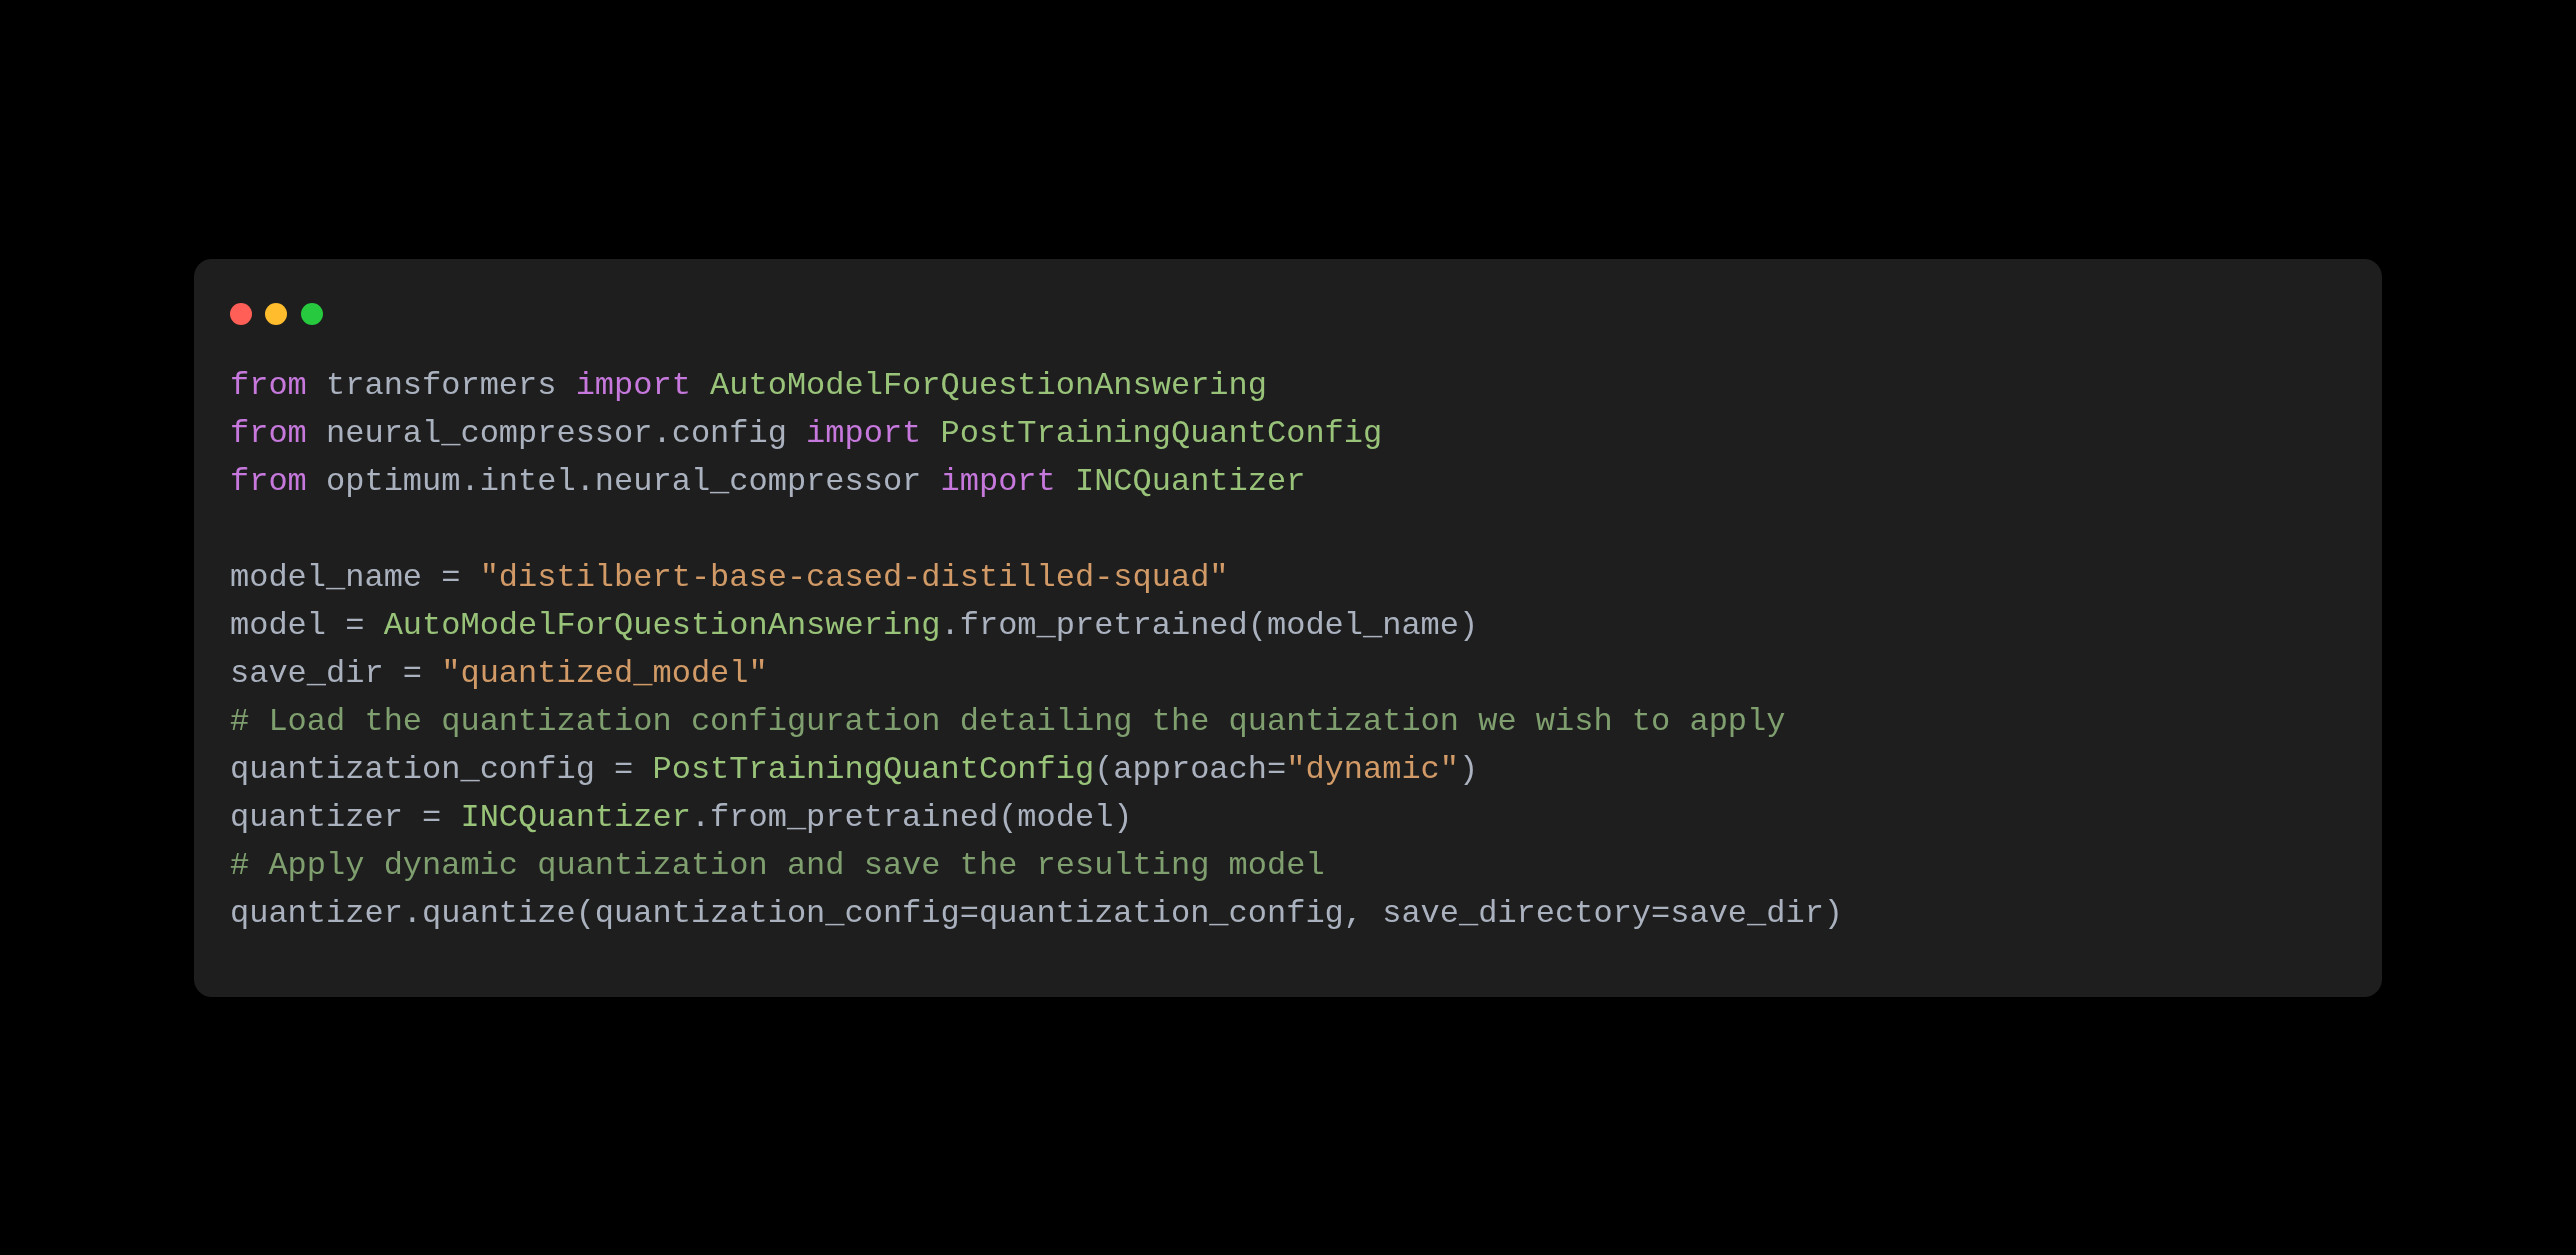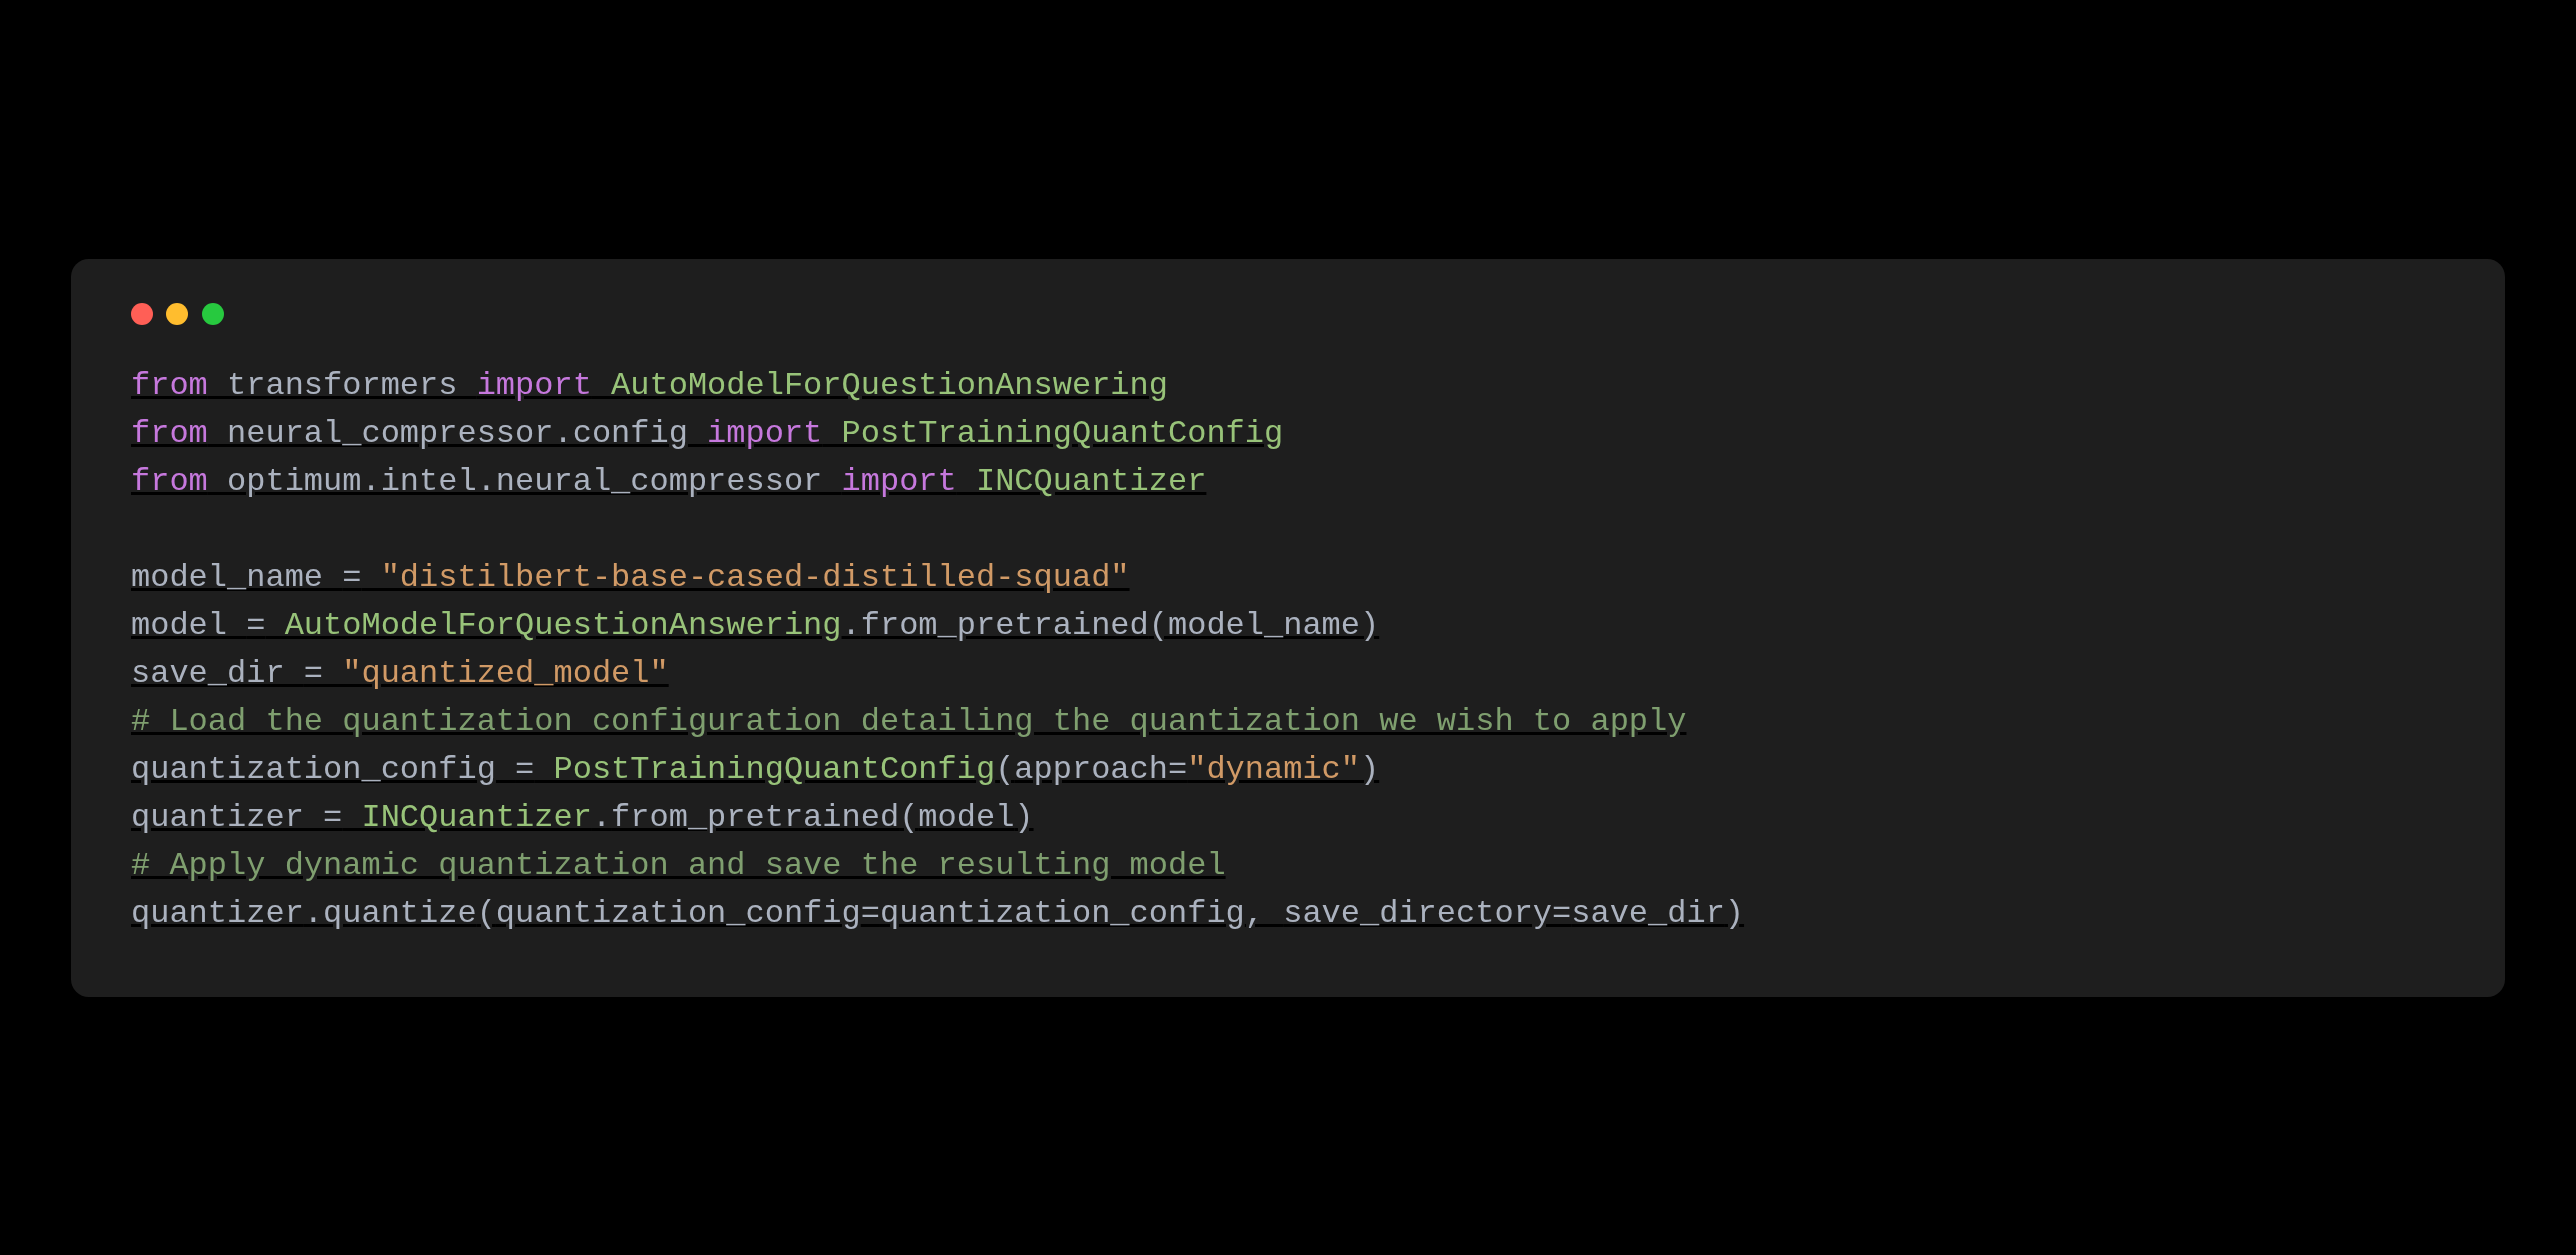--- a/index.html
+++ b/index.html
@@ -8,24 +8,23 @@
       width: 2576px;
       height: 1256px;
       display: flex;
       align-items: center;
       justify-content: center;
       font-family: 'SF Mono', 'Monaco', 'Menlo', 'Consolas', 'Courier New', monospace;
     }
     .window {
       background: #1e1e1e;
       border-radius: 17.7px;
-      padding: 44px 52px 59px 60px;
-      width: 2434px;
+      padding: 44px 52px 59px 36px;
+      width: 2188px;
       box-shadow: 0 14.7px 44px rgba(0,0,0,0.5);
-      text-decoration: underline;
     }
     .window-controls {
       display: flex;
       gap: 13.3px;
       margin-bottom: 37px;
     }
     .dot {
       width: 22px;
       height: 22px;
       border-radius: 50%;

